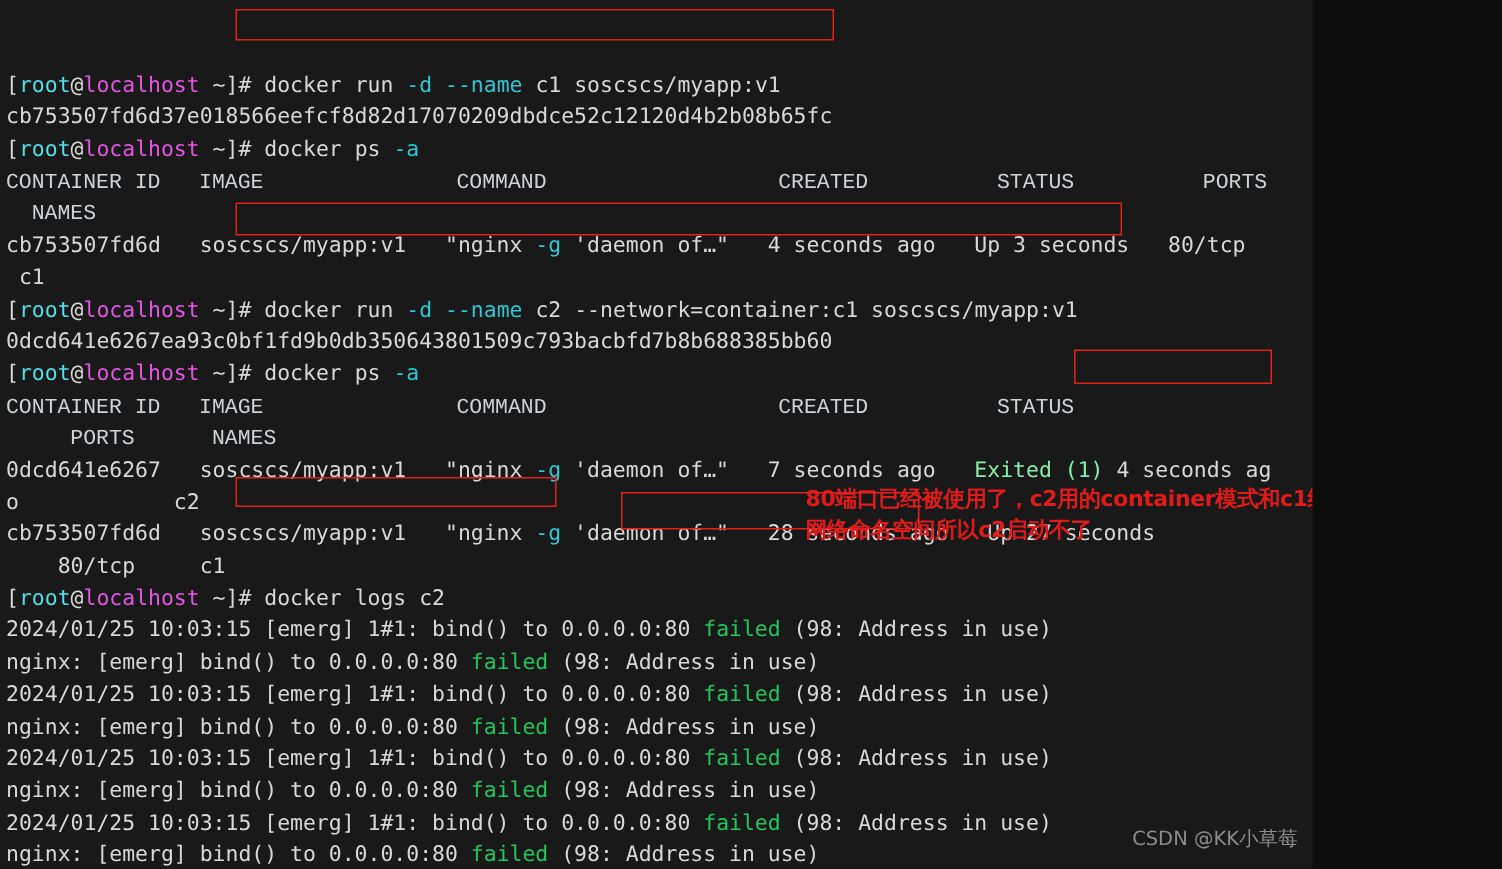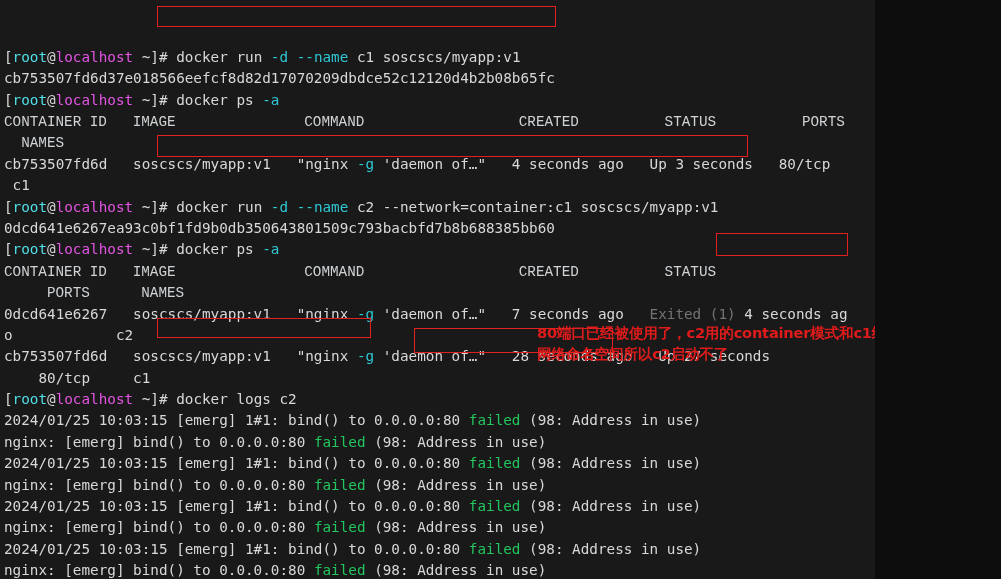--- a/index.html
+++ b/index.html
@@ -24,21 +24,21 @@
   .line { height:21.4px; white-space:pre; }
 
   
   .c-user   { color:#4fe0e8; }   
   .c-host   { color:#e455e4; }   
   .c-plain  { color:#d8d8d8; }
   .c-flag   { color:#2fc7d4; }   
   .c-hdr    { color:#cfd3d6;font-family:Liberation Mono, monospace; }
   .c-hash   { color:#d8d8d8;text-align:center; }
   .c-fail   { color:#22c55e; }   
-  .c-yellow { color:#737373; }   
+  .c-yellow { color:#86efac; }   
   .c-tilde  { color:#d8d8d8; }
 
   
   .box {
     position:absolute;
     border:1.5px solid #e32020;
     pointer-events:none;
   }
 
   
@@ -63,14 +63,15 @@
     font-size:13px;
     white-space:pre;
   }
 </style>
 </head>
 <body>
 
 <div id="terminal">
   <div id="lines-container"><div class="line"><span class="c-plain">[</span><span class="c-user">root</span><span class="c-plain">@</span><span class="c-host">localhost</span><span class="c-tilde"> ~</span><span class="c-plain">]# </span><span class="c-plain">docker run </span><span class="c-flag">-d </span><span class="c-flag">--name </span><span class="c-plain">c1 soscscs/myapp:v1</span></div><div class="line"><span class="c-hash">cb753507fd6d37e018566eefcf8d82d17070209dbdce52c12120d4b2b08b65fc</span></div><div class="line"><span class="c-plain">[</span><span class="c-user">root</span><span class="c-plain">@</span><span class="c-host">localhost</span><span class="c-tilde"> ~</span><span class="c-plain">]# </span><span class="c-plain">docker ps </span><span class="c-flag">-a</span></div><div class="line"><span class="c-hdr">CONTAINER ID   IMAGE               COMMAND                  CREATED          STATUS          PORTS</span></div><div class="line"><span class="c-hdr">  NAMES</span></div><div class="line"><span class="c-plain">cb753507fd6d   soscscs/myapp:v1   "nginx </span><span class="c-flag">-g</span><span class="c-plain"> 'daemon of…"   4 seconds ago   Up 3 seconds   80/tcp</span></div><div class="line"><span class="c-hash"> c1</span></div><div class="line"><span class="c-plain">[</span><span class="c-user">root</span><span class="c-plain">@</span><span class="c-host">localhost</span><span class="c-tilde"> ~</span><span class="c-plain">]# </span><span class="c-plain">docker run </span><span class="c-flag">-d </span><span class="c-flag">--name </span><span class="c-plain">c2 --network=container:c1 soscscs/myapp:v1</span></div><div class="line"><span class="c-hash">0dcd641e6267ea93c0bf1fd9b0db350643801509c793bacbfd7b8b688385bb60</span></div><div class="line"><span class="c-plain">[</span><span class="c-user">root</span><span class="c-plain">@</span><span class="c-host">localhost</span><span class="c-tilde"> ~</span><span class="c-plain">]# </span><span class="c-plain">docker ps </span><span class="c-flag">-a</span></div><div class="line"><span class="c-hdr">CONTAINER ID   IMAGE               COMMAND                  CREATED          STATUS</span></div><div class="line"><span class="c-hdr">     PORTS      NAMES</span></div><div class="line"><span class="c-plain">0dcd641e6267   soscscs/myapp:v1   "nginx </span><span class="c-flag">-g</span><span class="c-plain"> 'daemon of…"   7 seconds ago   </span><span class="c-yellow">Exited (1)</span><span class="c-plain"> 4 seconds ag</span></div><div class="line"><span class="c-hash">o            c2</span></div><div class="line"><span class="c-plain">cb753507fd6d   soscscs/myapp:v1   "nginx </span><span class="c-flag">-g</span><span class="c-plain"> 'daemon of…"   28 seconds ago   Up 27 seconds</span></div><div class="line"><span class="c-hash">    80/tcp     c1</span></div><div class="line"><span class="c-plain">[</span><span class="c-user">root</span><span class="c-plain">@</span><span class="c-host">localhost</span><span class="c-tilde"> ~</span><span class="c-plain">]# </span><span class="c-plain">docker logs c2</span></div><div class="line"><span class="c-plain">2024/01/25 10:03:15 [emerg] 1#1: bind() to 0.0.0.0:80 </span><span class="c-fail">failed</span><span class="c-plain"> (98: Address in use)</span></div><div class="line"><span class="c-plain">nginx: [emerg] bind() to 0.0.0.0:80 </span><span class="c-fail">failed</span><span class="c-plain"> (98: Address in use)</span></div><div class="line"><span class="c-plain">2024/01/25 10:03:15 [emerg] 1#1: bind() to 0.0.0.0:80 </span><span class="c-fail">failed</span><span class="c-plain"> (98: Address in use)</span></div><div class="line"><span class="c-plain">nginx: [emerg] bind() to 0.0.0.0:80 </span><span class="c-fail">failed</span><span class="c-plain"> (98: Address in use)</span></div><div class="line"><span class="c-plain">2024/01/25 10:03:15 [emerg] 1#1: bind() to 0.0.0.0:80 </span><span class="c-fail">failed</span><span class="c-plain"> (98: Address in use)</span></div><div class="line"><span class="c-plain">nginx: [emerg] bind() to 0.0.0.0:80 </span><span class="c-fail">failed</span><span class="c-plain"> (98: Address in use)</span></div><div class="line"><span class="c-plain">2024/01/25 10:03:15 [emerg] 1#1: bind() to 0.0.0.0:80 </span><span class="c-fail">failed</span><span class="c-plain"> (98: Address in use)</span></div><div class="line"><span class="c-plain">nginx: [emerg] bind() to 0.0.0.0:80 </span><span class="c-fail">failed</span><span class="c-plain"> (98: Address in use)</span></div></div>
   <div id="annotation">80端口已经被使用了，c2用的container模式和c1绑定了，c1和c共享网络命名空间所以c2启动不了</div>
+  <div id="watermark">CSDN @KK小草莓</div>
   <div id="boxes"><div class="box" style="left: 157px; top: 6px; width: 399px; height: 21px; border-color: rgb(227, 32, 32);"></div><div class="box" style="left: 895px; top: 96px; width: 66px; height: 22px; border-color: rgb(227, 32, 32);"></div><div class="box" style="left: 157px; top: 135px; width: 591px; height: 22px; border-color: rgb(227, 32, 32);"></div><div class="box" style="left: 716px; top: 233px; width: 132px; height: 23px; border-color: rgb(227, 32, 32);"></div><div class="box" style="left: 157px; top: 318px; width: 214px; height: 20px; border-color: rgb(227, 32, 32);"></div><div class="box" style="left: 414px; top: 328px; width: 199px; height: 25px; border-color: rgb(227, 32, 32);"></div></div>
 </div>
 
 </body></html>

